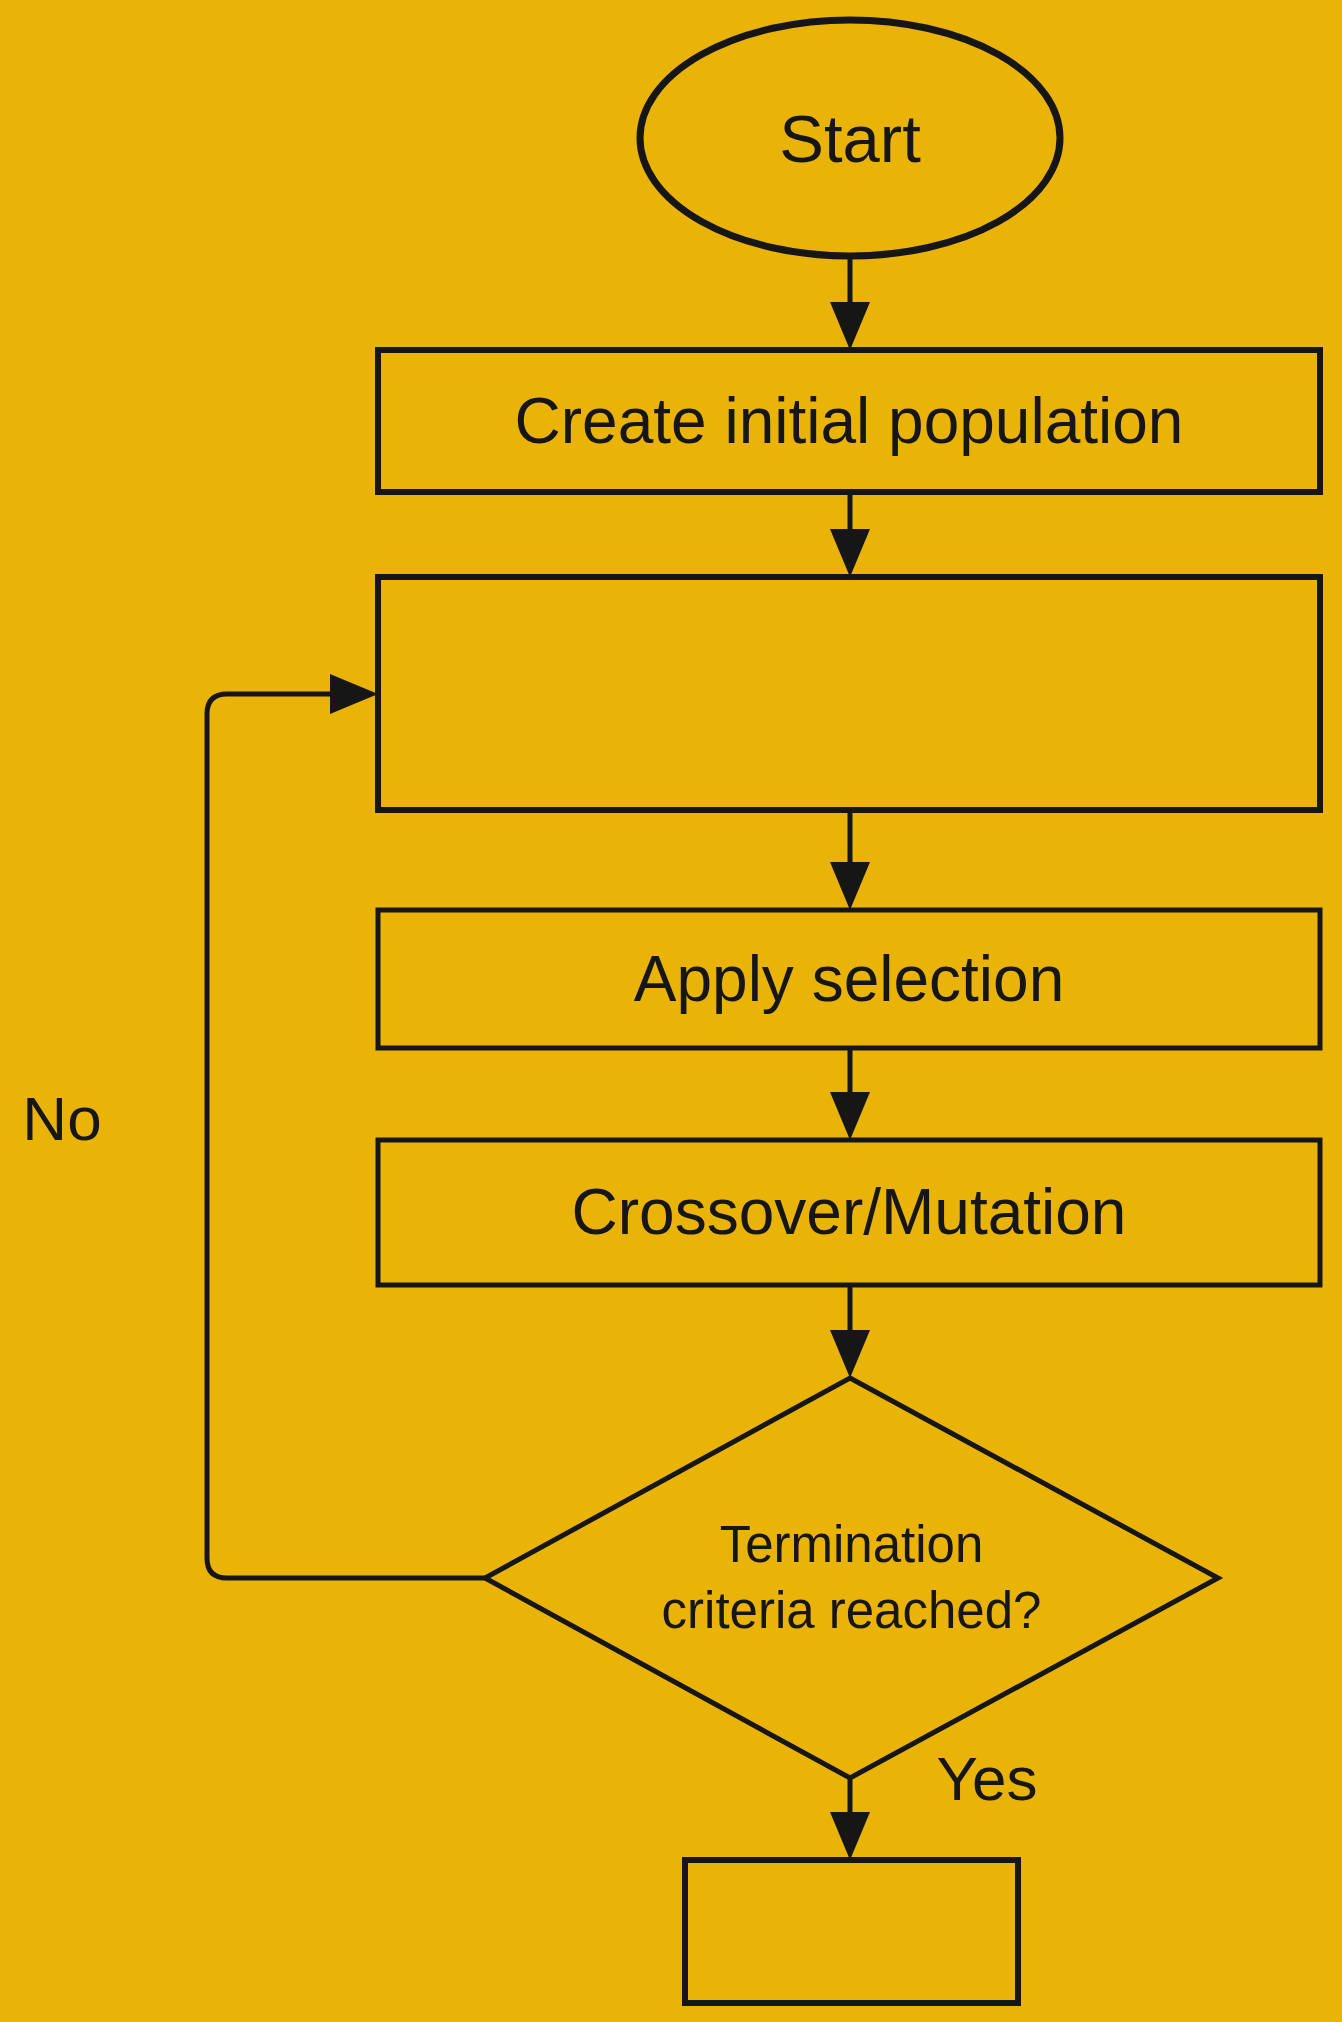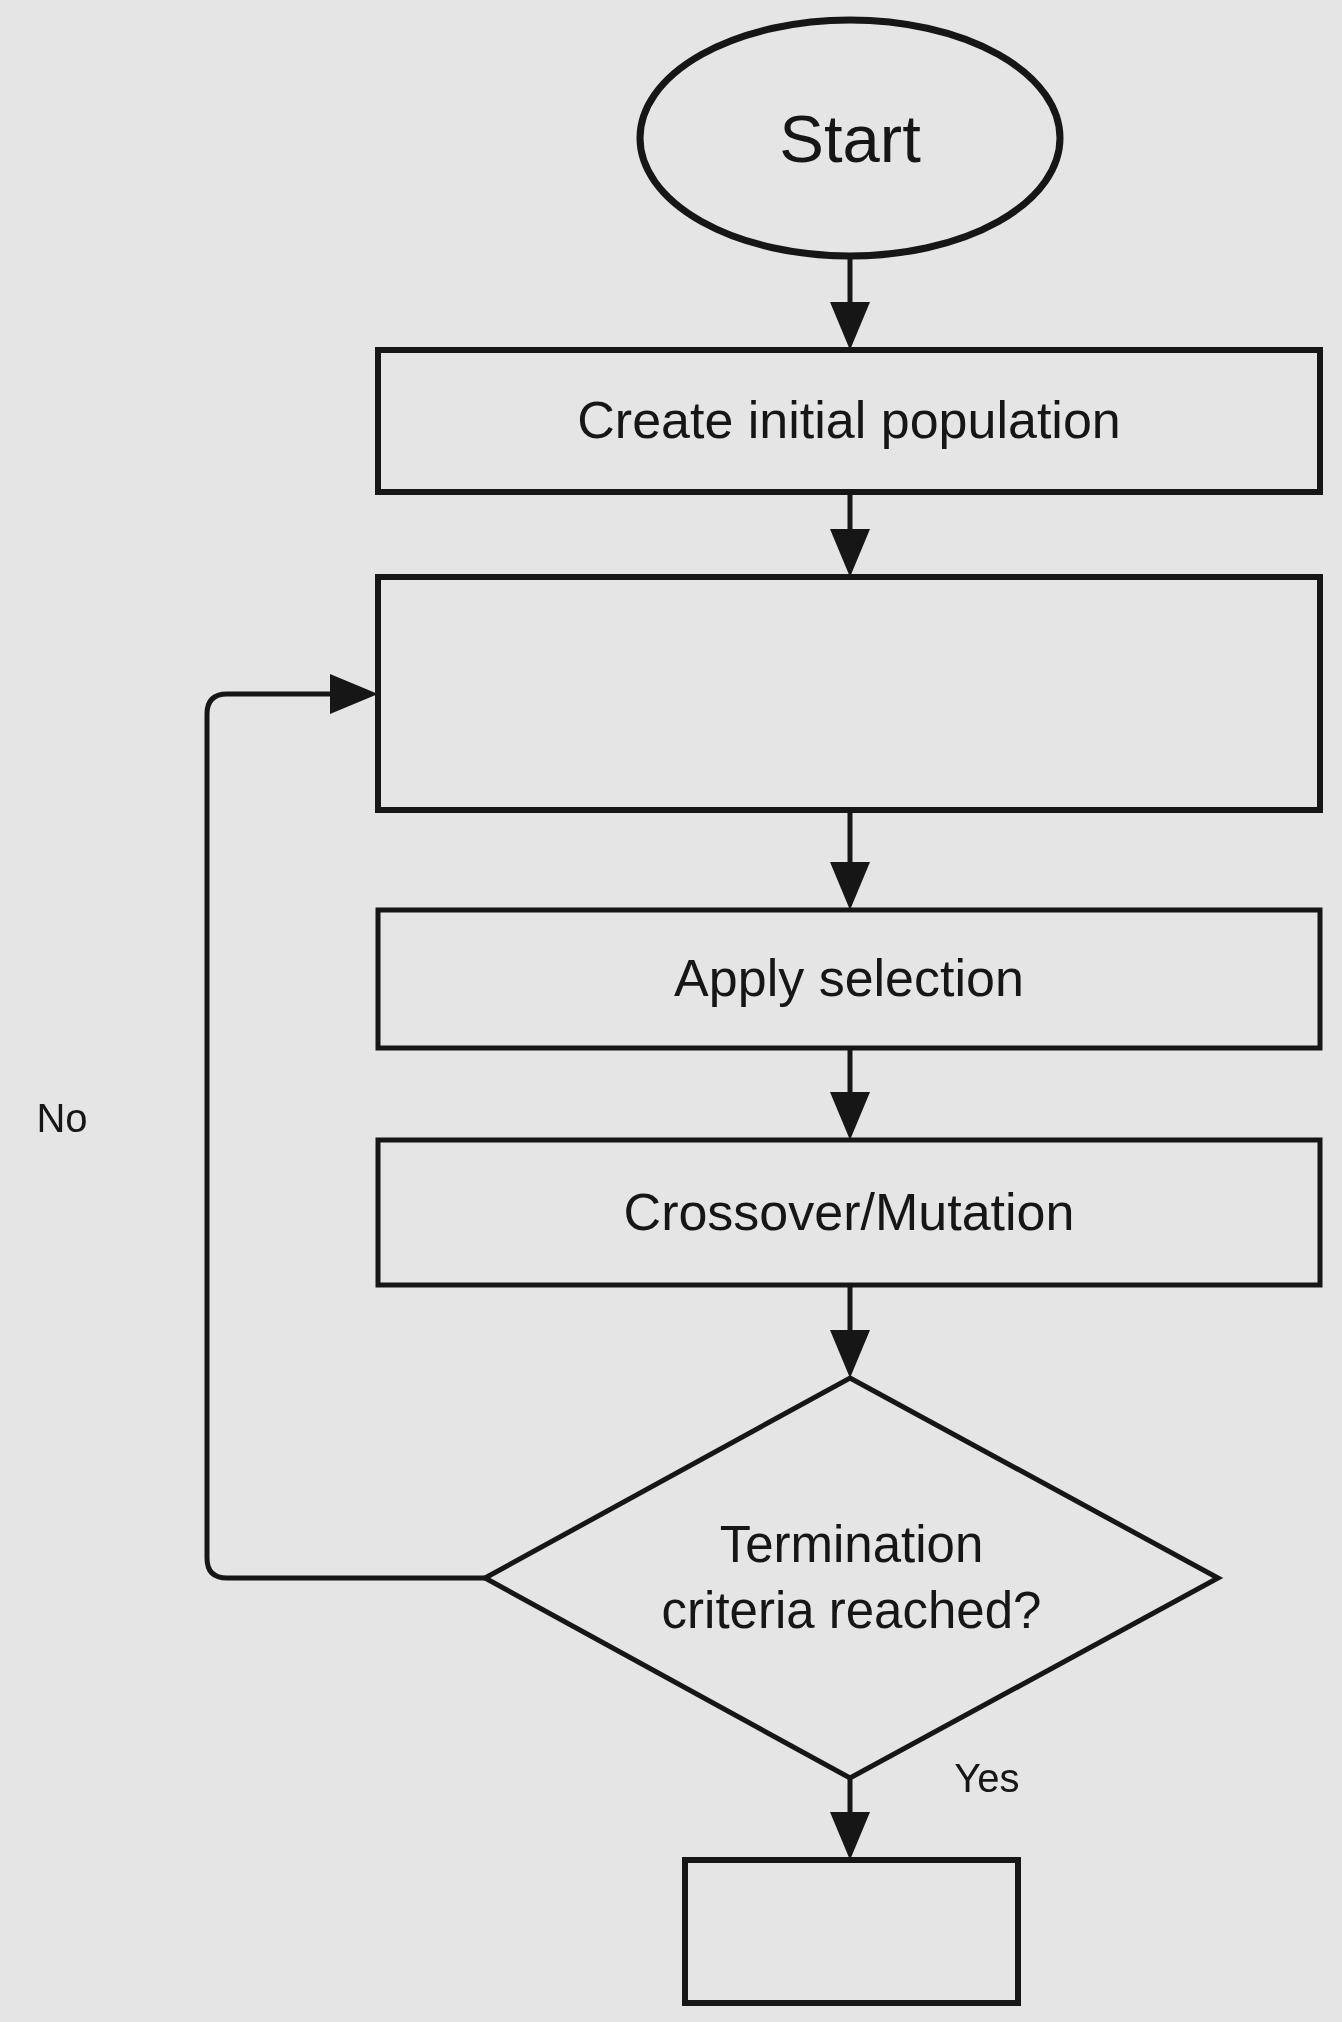--- a/index.html
+++ b/index.html
@@ -4,45 +4,45 @@
 <style>
   html, body {
     margin: 0;
     padding: 0;
     background: #ffffff;
   }
   .canvas {
     position: relative;
     width: 1342px;
     height: 2022px;
-    background: #e5e5e5;
+    background: #eab308;
     font-family: "Liberation Sans", "DejaVu Sans", sans-serif;
     color: #161616;
     overflow: hidden;
   }
   .shapes {
     position: absolute;
     left: 0;
     top: 0;
     width: 1342px;
     height: 2022px;
   }
   .label {
     position: absolute;
     display: flex;
     flex-direction: column;
     align-items: center;
     justify-content: center;
     text-align: center;
     white-space: nowrap;
   }
-  .node-text { font-size: 52px; line-height: 1.45; text-align: right; }
+  .node-text { font-size: 64px; line-height: 1.45; text-align: right; }
   .start-text { font-size: 67px; }
   .diamond-text { font-size: 51px; line-height: 1.3; }
-  .edge-text { font-size: 40px; }
+  .edge-text { font-size: 62px; }
 </style>
 </head>
 <body>
 
 <div class="canvas">
 
   <svg class="shapes" viewBox="0 0 1342 2022" xmlns="http://www.w3.org/2000/svg">
 
     <g fill="none" stroke-width="6" stroke="#161616">
       <ellipse cx="850" cy="138" rx="210" ry="118" stroke-width="7"></ellipse>

